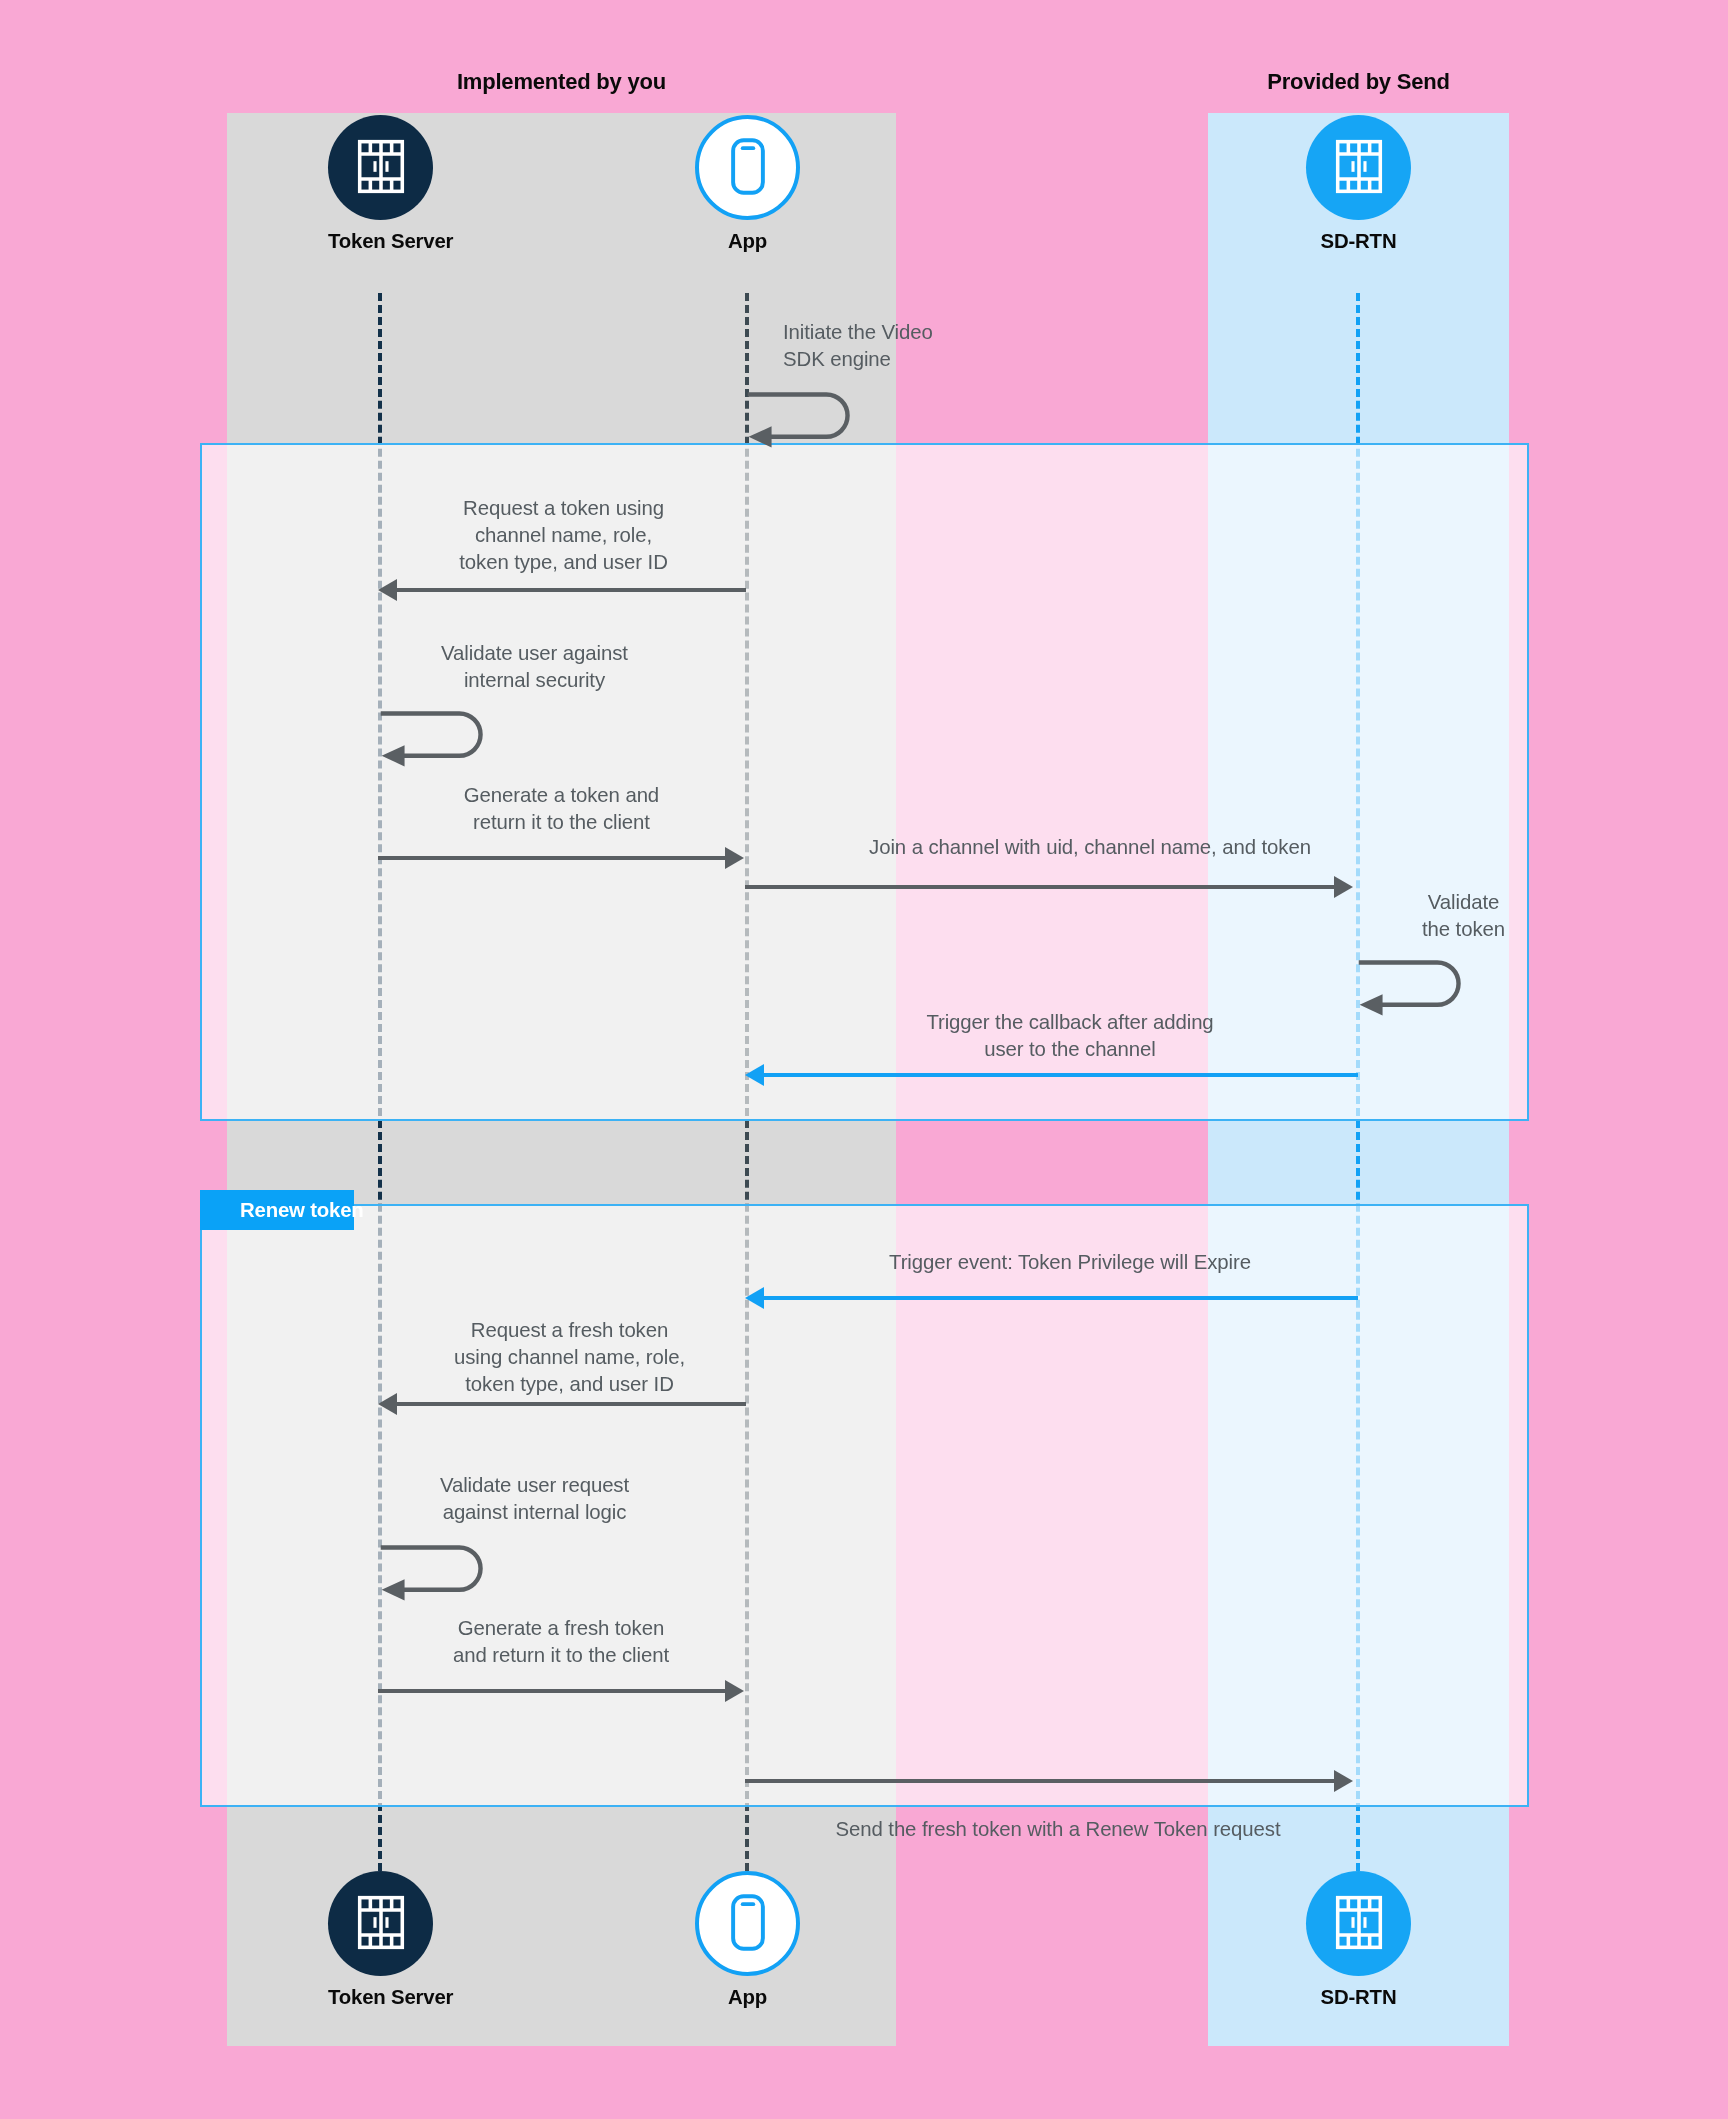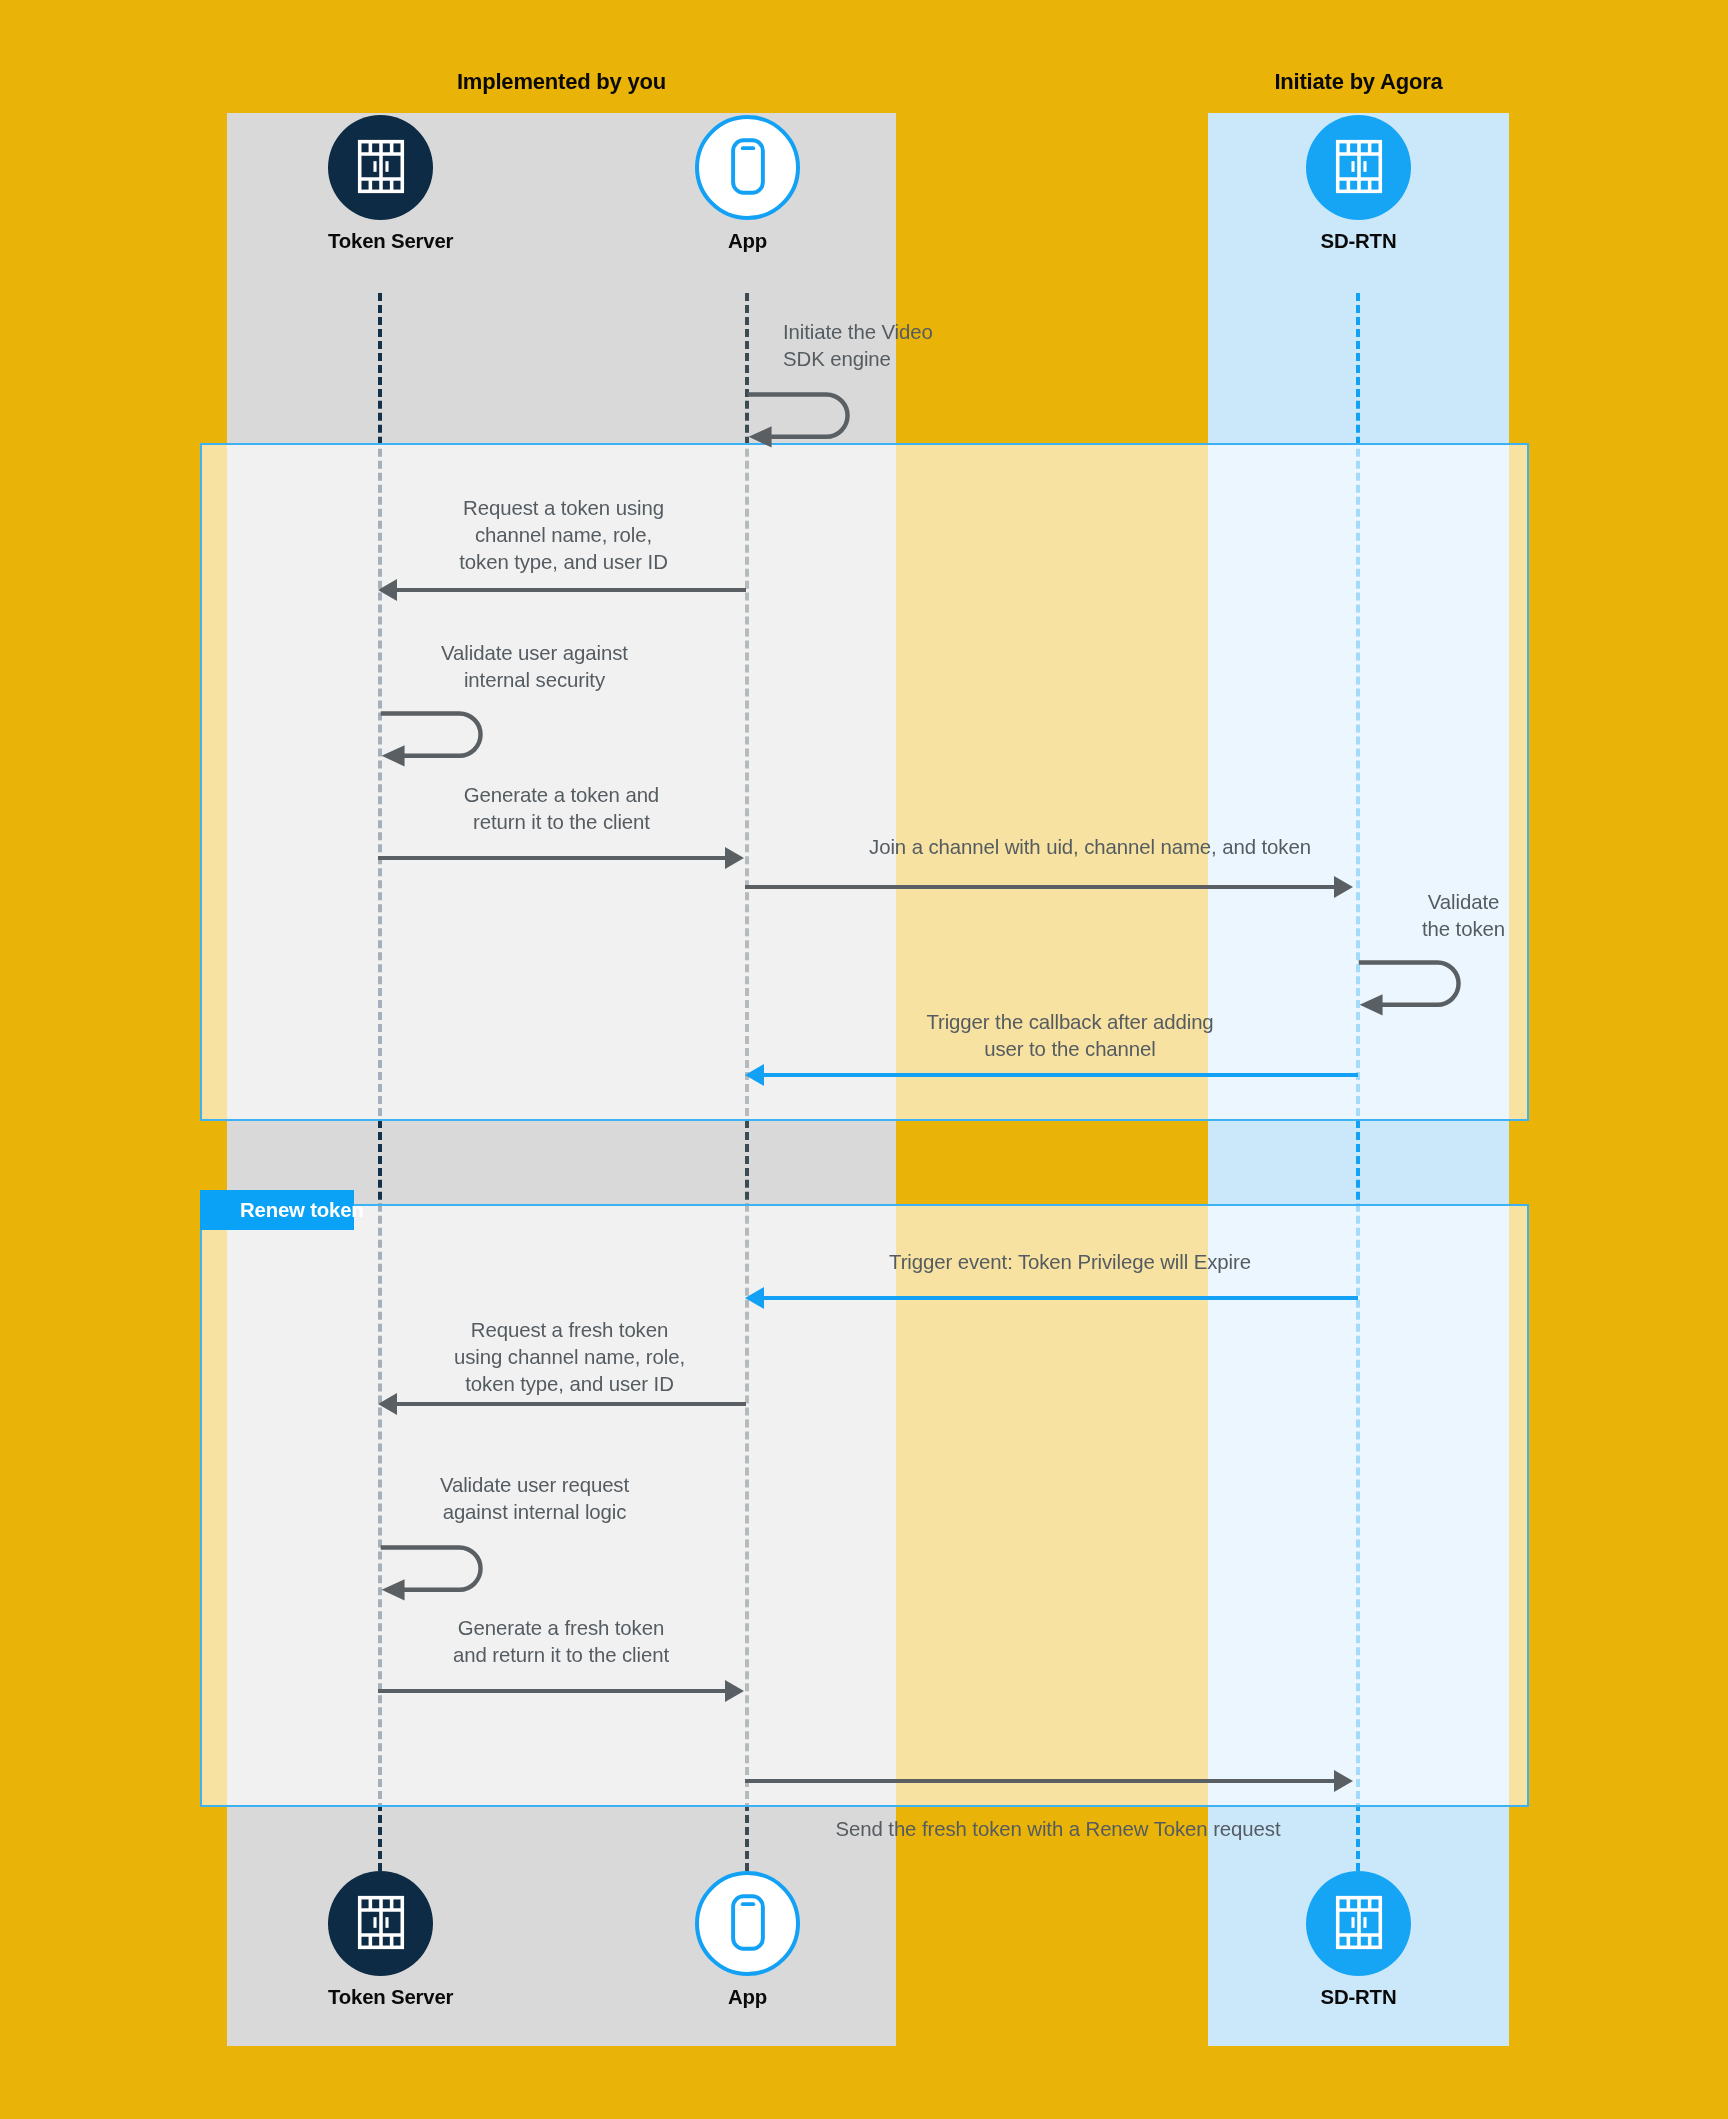--- a/index.html
+++ b/index.html
@@ -4,21 +4,21 @@
 <style>
   html,body{margin:0;padding:0;background:#ffffff;}
   body{
     font-family:"Liberation Sans","DejaVu Sans",sans-serif;
     -webkit-font-smoothing:antialiased;
   }
   #stage{
     position:relative;
     width:1729px;
     height:2119px;
-    background:#eab308;
+    background:#f9a8d4;
     overflow:hidden;
   }
 
   
   .band{position:absolute;top:0;}
   .band-gray{background:#d9d9d9;}
   .band-blue{background:#cbe8fb;}
 
   
   .group-title{
@@ -115,21 +115,21 @@
 </style>
 </head>
 <body>
 
 <div id="stage">
 
   <div class="band band-gray" style="left:227px;width:669px;top:113px;height:1933px;"></div>
   <div class="band band-blue" style="left:1208px;width:301px;top:113px;height:1933px;"></div>
 
   <div class="group-title" style="left:227px;width:669px;top:69px;">Implemented by you</div>
-  <div class="group-title" style="left:1208px;width:301px;top:69px;">Initiate by Agora</div>
+  <div class="group-title" style="left:1208px;width:301px;top:69px;">Provided by Send</div>
 
   <div class="lifeline dark" style="left:378px;top:293px;height:1578px;"></div>
   <div class="lifeline" style="left:745px;top:293px;height:1578px;"></div>
   <div class="lifeline blue" style="left:1356px;top:293px;height:1578px;"></div>
 
   <div class="actor" style="left:328px;top:115px;width:105px;">
     <div class="actor-badge badge-dark">
       <span class="ico">
         <svg width="48" height="55" viewBox="0 0 54 62" aria-hidden="true">
           <g fill="none" stroke="#ffffff" stroke-width="4">

